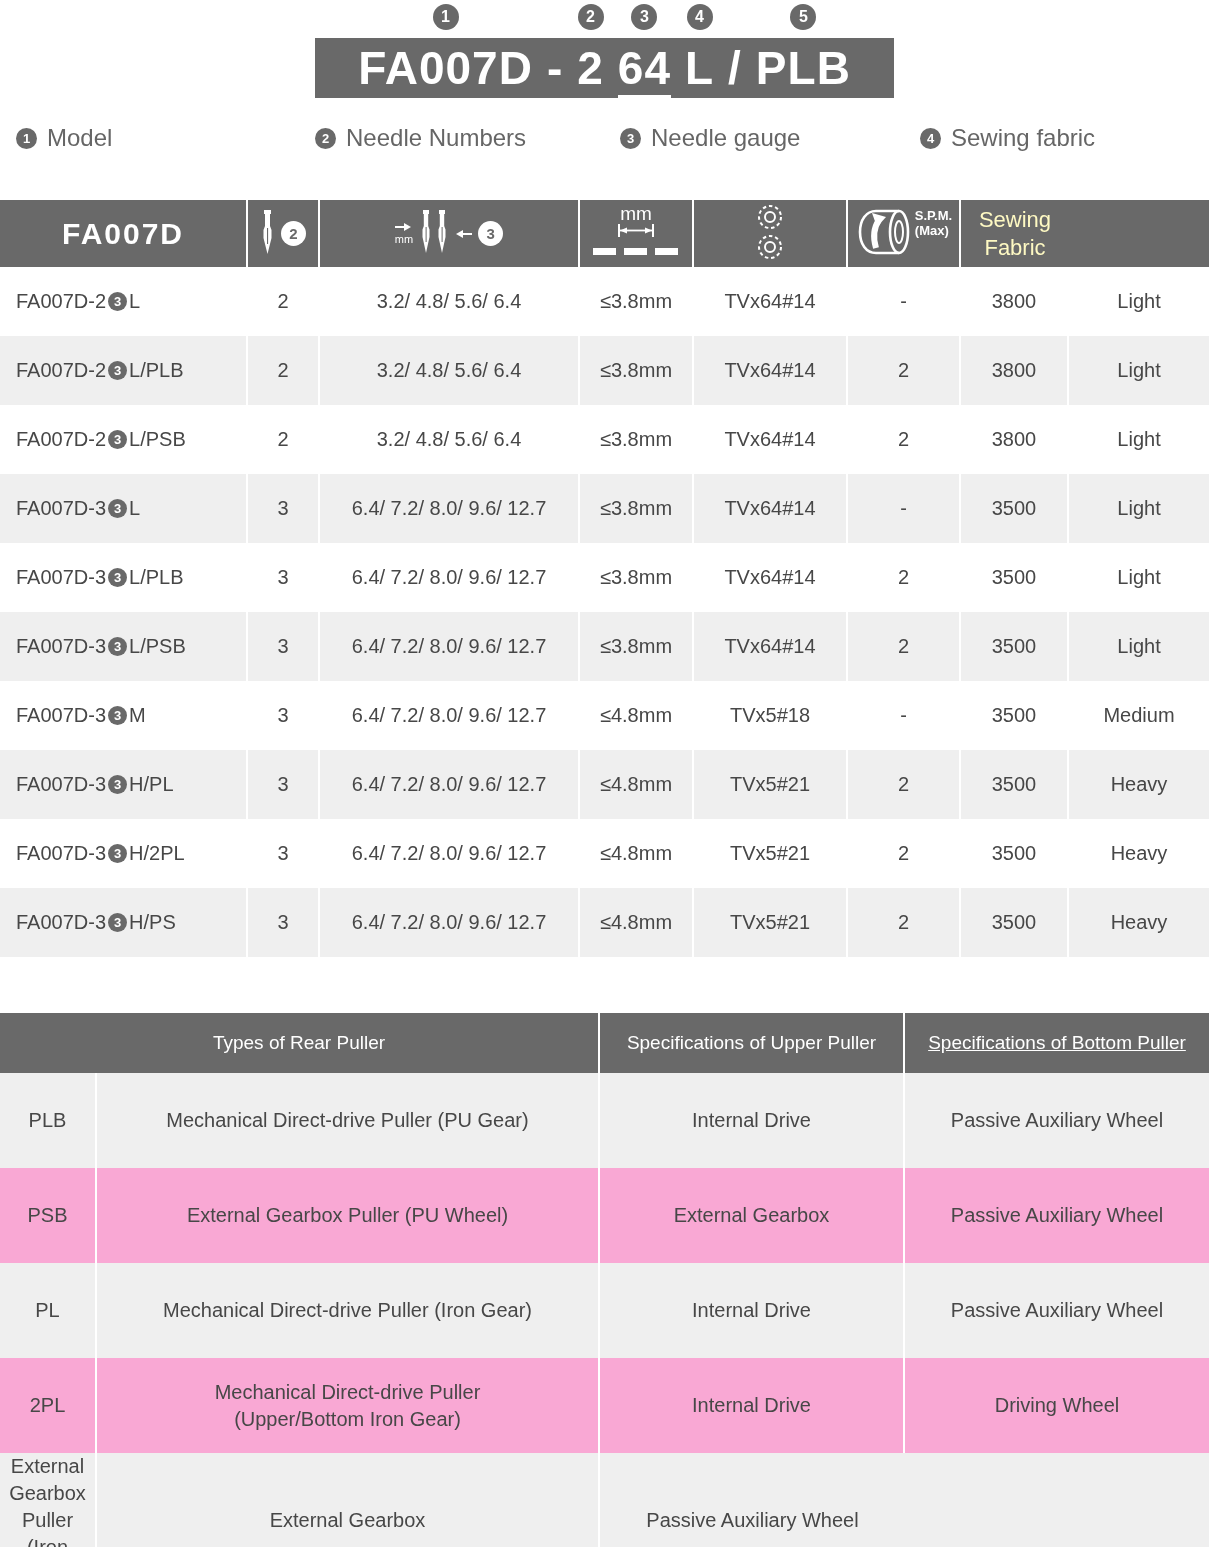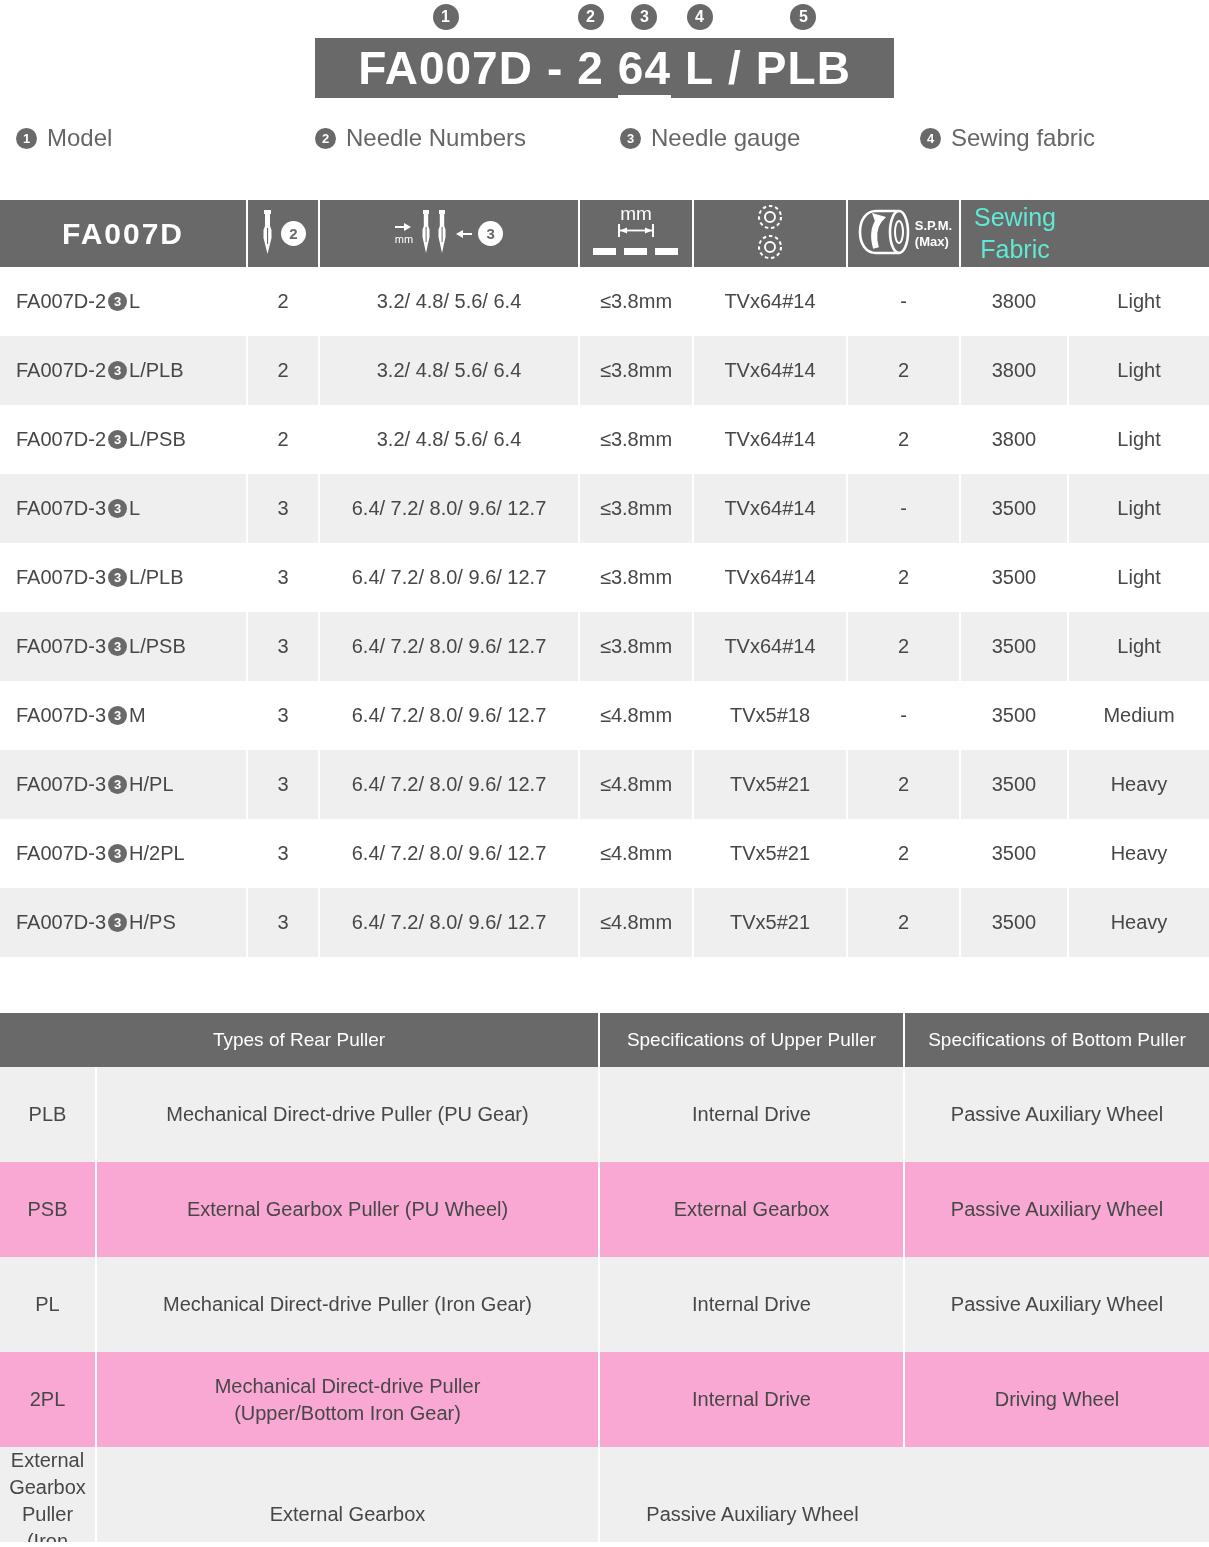--- a/index.html
+++ b/index.html
@@ -57,36 +57,36 @@
     display:flex; align-items:center; justify-content:center;
     text-align:center;
   }
   .hdr-model{ color:#fff; font-size:30px; font-weight:bold; letter-spacing:2px; }
   .hdr-icon-row{ display:flex; align-items:center; gap:6px; }
   .hdr-badge{ width:25px; height:25px; font-size:15px; }
   .arrow-mm{ display:flex; flex-direction:column; align-items:center; line-height:1; }
   .arrow-mm .mm-small{ color:#fff; font-size:11px; margin-top:2px; }
   .needle-no-col{ display:flex; flex-direction:column; align-items:center; gap:4px; }
   .needle-no-label{ color:#fff; font-size:12px; }
-  .spm-wrap{ display:flex; align-items:center; gap:4px; }
+  .spm-wrap{ display:flex; gap:4px; }
   .spm-text{ color:#fff; font-size:13px; font-weight:bold; line-height:1.2; text-align:left; }
-  .fabric-hdr{ color:#5eead4; font-size:25px; line-height:1.25; white-space:pre-line; }
+  .fabric-hdr{ color:#fef9c3; font-size:22px; line-height:1.25; white-space:pre-line; }
 
   .spec-row{ height:69px; background:#fff; }
   .spec-row.z1{ background:#efefef; }
   .spec-row .cell{ font-size:20px; border-right:2px solid #fff; }
   .spec-row .cell:last-child{ border-right:none; }
   .model-cell{ justify-content:flex-start; padding-left:16px; text-align:left; }
   .model-badge{ width:19px; height:19px; font-size:13px; margin:0 2px; }
 
   
   .puller-table{ margin-top:56px; }
-  .puller-header{ display:grid; grid-template-columns:600px 305px 304px; background:#696969; height:54px; }
+  .puller-header{ display:grid; grid-template-columns:600px 305px 304px; background:#696969; height:60px; }
   .puller-header .cell{ color:#fff; font-size:19px; border-right:2px solid #fff; }
-  .puller-header .cell:last-child{ border-right:none; }
+  .puller-header .cell:last-child{ border-right:none;text-decoration:underline; }
   .puller-row{ display:grid; grid-template-columns:97px 503px 305px 304px; height:95px; background:#f9a8d4; }
   .puller-row.z0{ background:#efefef; }
   .puller-row .cell{ font-size:20px; border-right:2px solid #fff; white-space:pre-line; line-height:1.35; }
   .puller-row .cell:last-child{ border-right:none; }
 </style>
 </head>
 <body>
 
 <div class="title-wrap">
   <div class="title-row">

